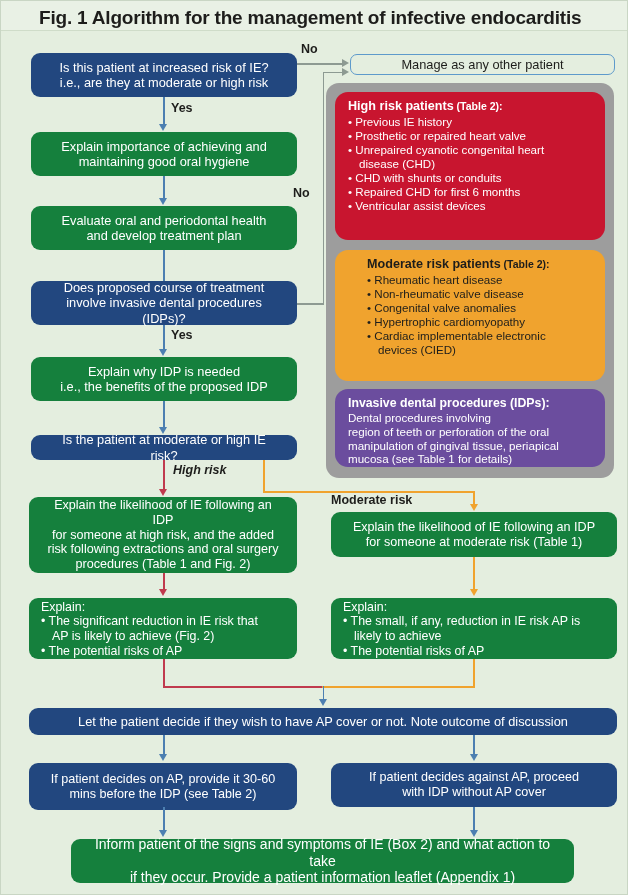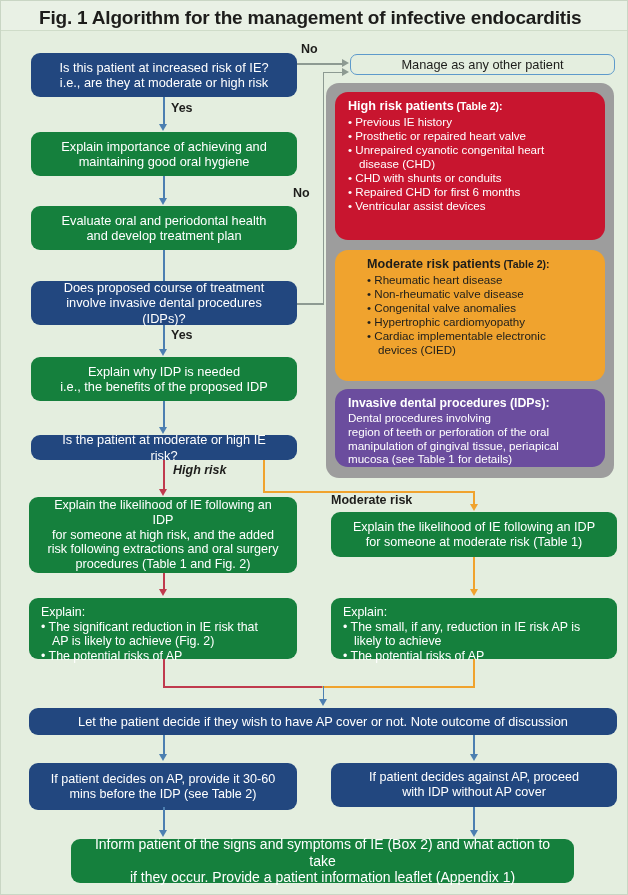--- a/index.html
+++ b/index.html
@@ -46,21 +46,21 @@
   .blue{background:#15803d;}
   .plain{
     background:#e4eedf;
     border:1.4px solid #5e9acb;
     color:#1d1d1b;
     border-radius:7px;
   }
 
   
   .node.listbox{
-    align-items:flex-start;
+    align-items:center;
     justify-content:flex-start;
     text-align:left;
     padding:7px 10px 6px 12px;
   }
   .node.listbox .txt{text-align:left;}
   .bul{padding-left:11px;text-indent:-11px;}
   .bul2{padding-left:11px;}
 
   
   #grey-panel{

